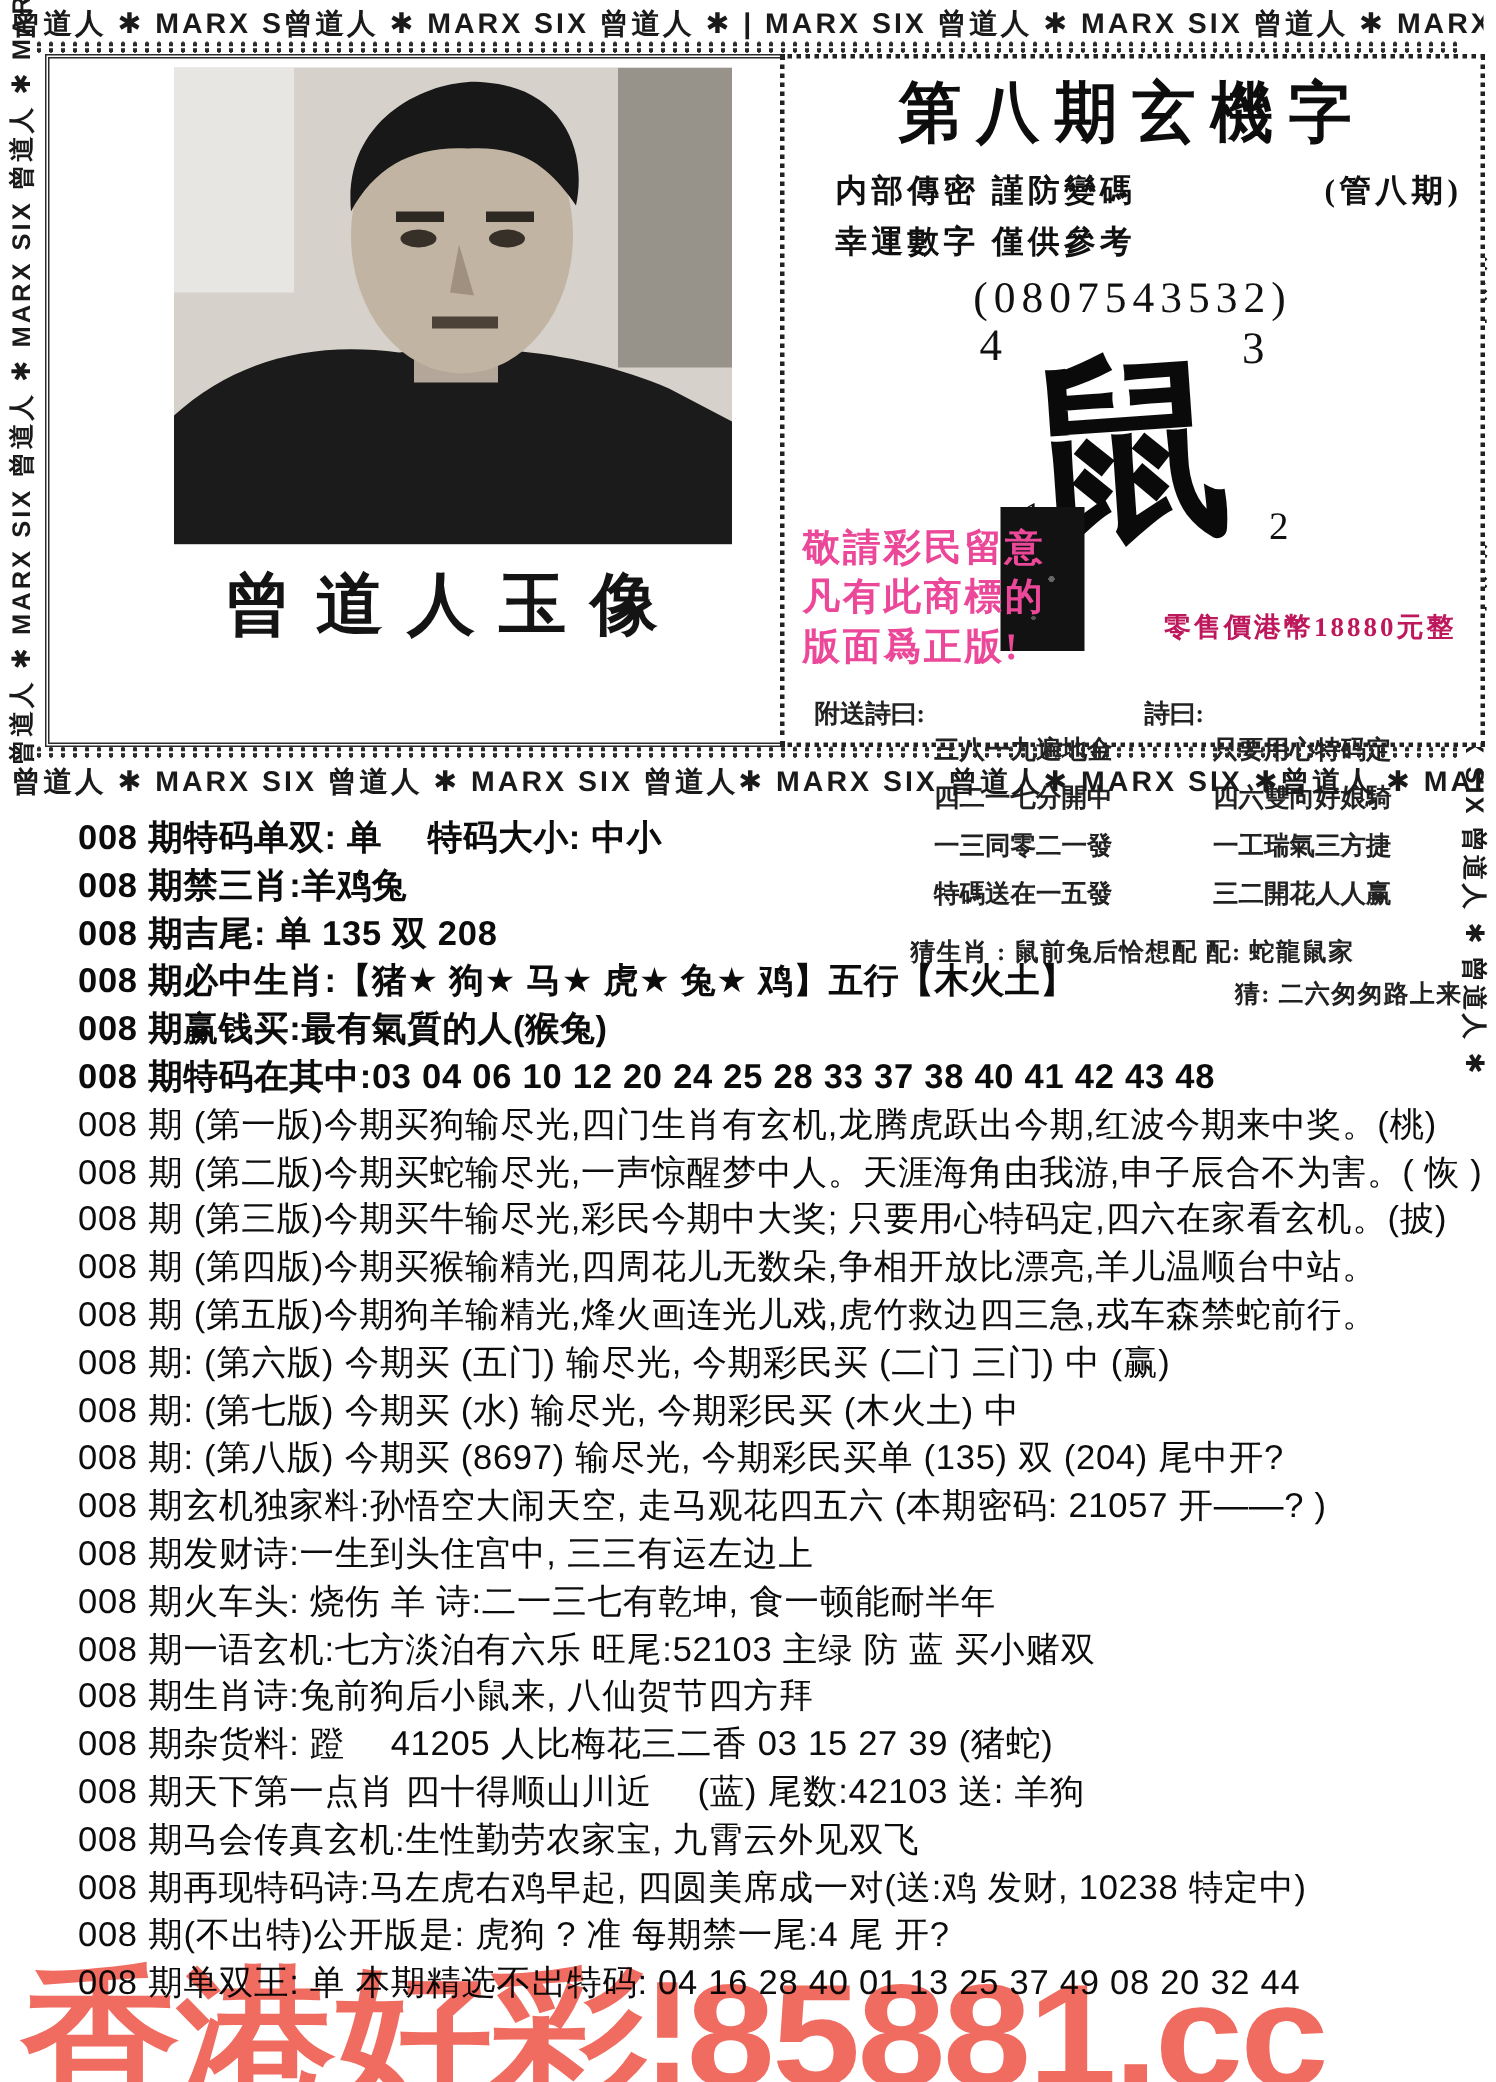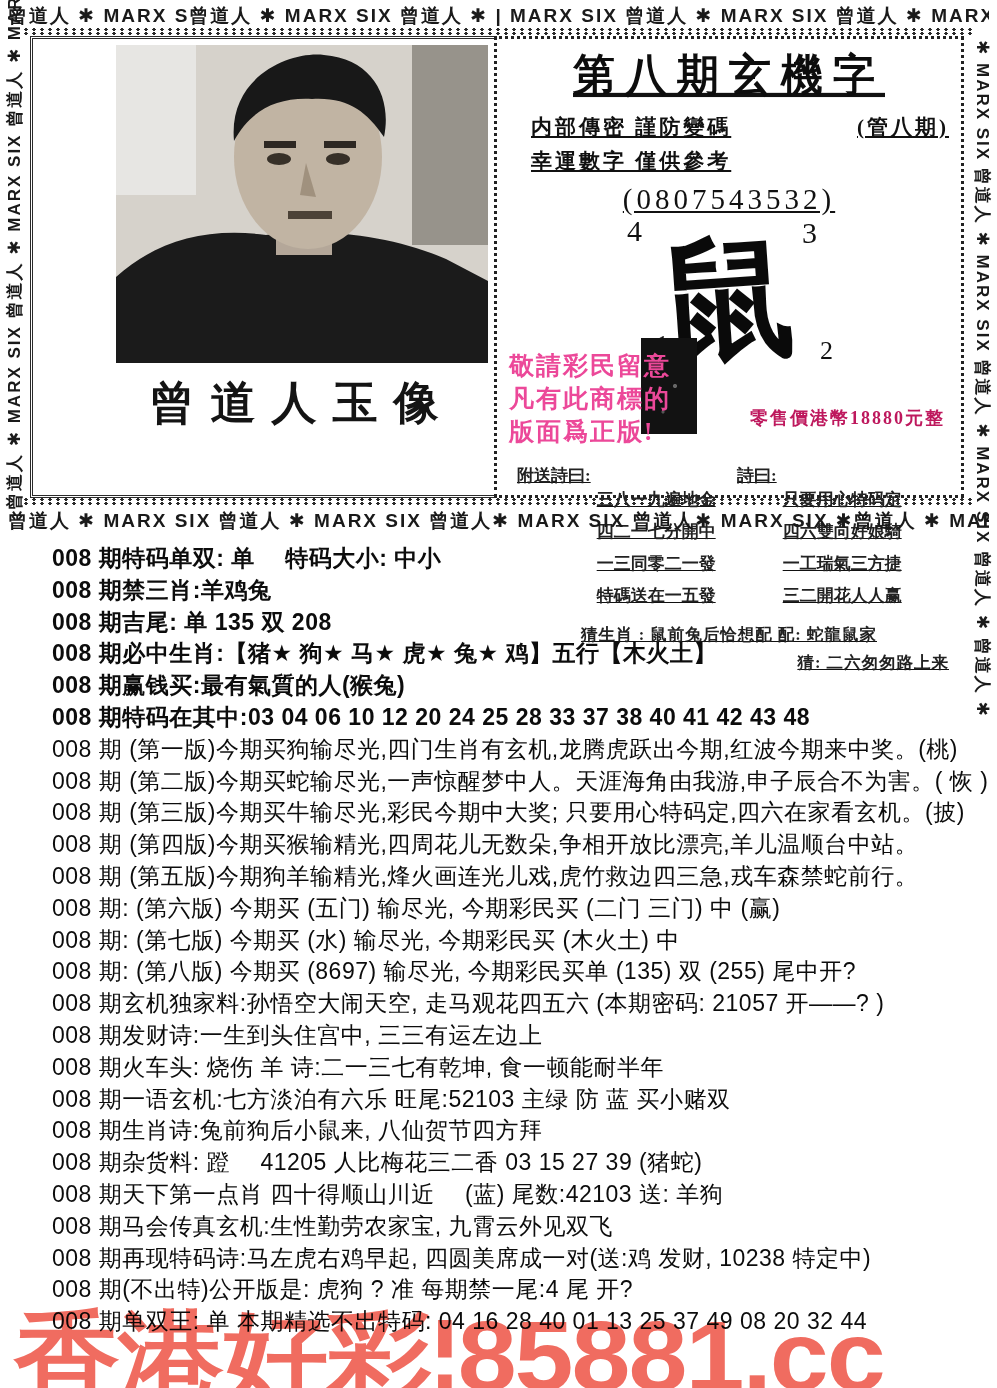--- a/index.html
+++ b/index.html
@@ -46,24 +46,23 @@
   .portrait-caption {
     margin-top:10px; font-family:"Liberation Serif","DejaVu Serif",serif;
     font-size:45px; font-weight:bold; letter-spacing:16px; color:#141414;
   }
   .portrait-notice {
     margin-top:14px; font-size:14.5px; line-height:23px; color:#222;
     text-align:left; padding:0 22px; font-weight:bold;
   }
   
   .right-panel {
-    position:absolute; left:494px; top:36px; width:470px; height:462px;
+    position:absolute; left:520px; top:36px; width:470px; height:462px;
     border:3px dotted #222; background:#fff; padding:8px 12px 6px 12px;
     font-family:"Liberation Serif","DejaVu Serif",serif;
-    text-decoration:underline;
   }
   .rp-title {
     text-align:center; font-size:42px; font-weight:bold; letter-spacing:10px;
     color:#0d0d0d; transform:scaleY(1.05);
   }
   .rp-row { display:flex; align-items:baseline; margin-top:10px; font-size:21px; font-weight:bold; letter-spacing:3px; padding-left:22px; }
   .rp-row .grow { flex:1; }
   .rp-row2 { margin-top:6px; font-size:21px; font-weight:bold; letter-spacing:3px; padding-left:22px; }
   .rp-lucky { text-align:center; font-size:29px; letter-spacing:4px; margin-top:8px; font-family:"Liberation Serif","DejaVu Serif",serif; }
   .rp-zodiac-zone { position:relative; height:172px; margin-top:2px; }
@@ -206,21 +205,21 @@
   <div class="tip b">008 期必中生肖:【猪★ 狗★ 马★ 虎★ 兔★ 鸡】五行【木火土】</div>
   <div class="tip b">008 期赢钱买:最有氣質的人(猴兔)</div>
   <div class="tip b">008 期特码在其中:03 04 06 10 12 20 24 25 28 33 37 38 40 41 42 43 48</div>
   <div class="tip">008 期 (第一版)今期买狗输尽光,四门生肖有玄机,龙腾虎跃出今期,红波今期来中奖。(桃)</div>
   <div class="tip">008 期 (第二版)今期买蛇输尽光,一声惊醒梦中人。天涯海角由我游,申子辰合不为害。( 恢 )</div>
   <div class="tip">008 期 (第三版)今期买牛输尽光,彩民今期中大奖; 只要用心特码定,四六在家看玄机。(披)</div>
   <div class="tip">008 期 (第四版)今期买猴输精光,四周花儿无数朵,争相开放比漂亮,羊儿温顺台中站。</div>
   <div class="tip">008 期 (第五版)今期狗羊输精光,烽火画连光儿戏,虎竹救边四三急,戎车森禁蛇前行。</div>
   <div class="tip">008 期: (第六版) 今期买 (五门) 输尽光, 今期彩民买 (二门 三门) 中 (赢)</div>
   <div class="tip">008 期: (第七版) 今期买 (水) 输尽光, 今期彩民买 (木火土) 中</div>
-  <div class="tip">008 期: (第八版) 今期买 (8697) 输尽光, 今期彩民买单 (135) 双 (255) 尾中开?</div>
+  <div class="tip">008 期: (第八版) 今期买 (8697) 输尽光, 今期彩民买单 (135) 双 (204) 尾中开?</div>
   <div class="tip">008 期玄机独家料:孙悟空大闹天空, 走马观花四五六 (本期密码: 21057  开——? )</div>
   <div class="tip">008 期发财诗:一生到头住宫中, 三三有运左边上</div>
   <div class="tip">008 期火车头: 烧伤 羊 诗:二一三七有乾坤, 食一顿能耐半年</div>
   <div class="tip">008 期一语玄机:七方淡泊有六乐  旺尾:52103 主绿  防 蓝 买小赌双</div>
   <div class="tip">008 期生肖诗:兔前狗后小鼠来, 八仙贺节四方拜</div>
   <div class="tip">008 期杂货料: 蹬　 41205  人比梅花三二香  03 15 27 39 (猪蛇)</div>
   <div class="tip">008 期天下第一点肖 四十得顺山川近　 (蓝)  尾数:42103 送: 羊狗</div>
   <div class="tip">008 期马会传真玄机:生性勤劳农家宝, 九霄云外见双飞</div>
   <div class="tip">008 期再现特码诗:马左虎右鸡早起, 四圆美席成一对(送:鸡 发财, 10238  特定中)</div>
   <div class="tip">008 期(不出特)公开版是: 虎狗 ? 准 每期禁一尾:4 尾 开?</div>

